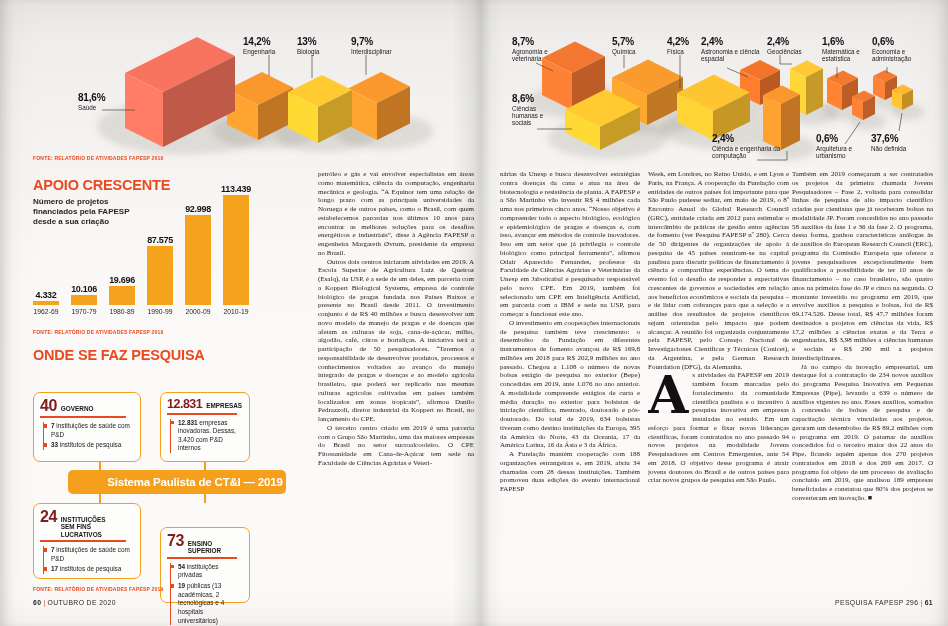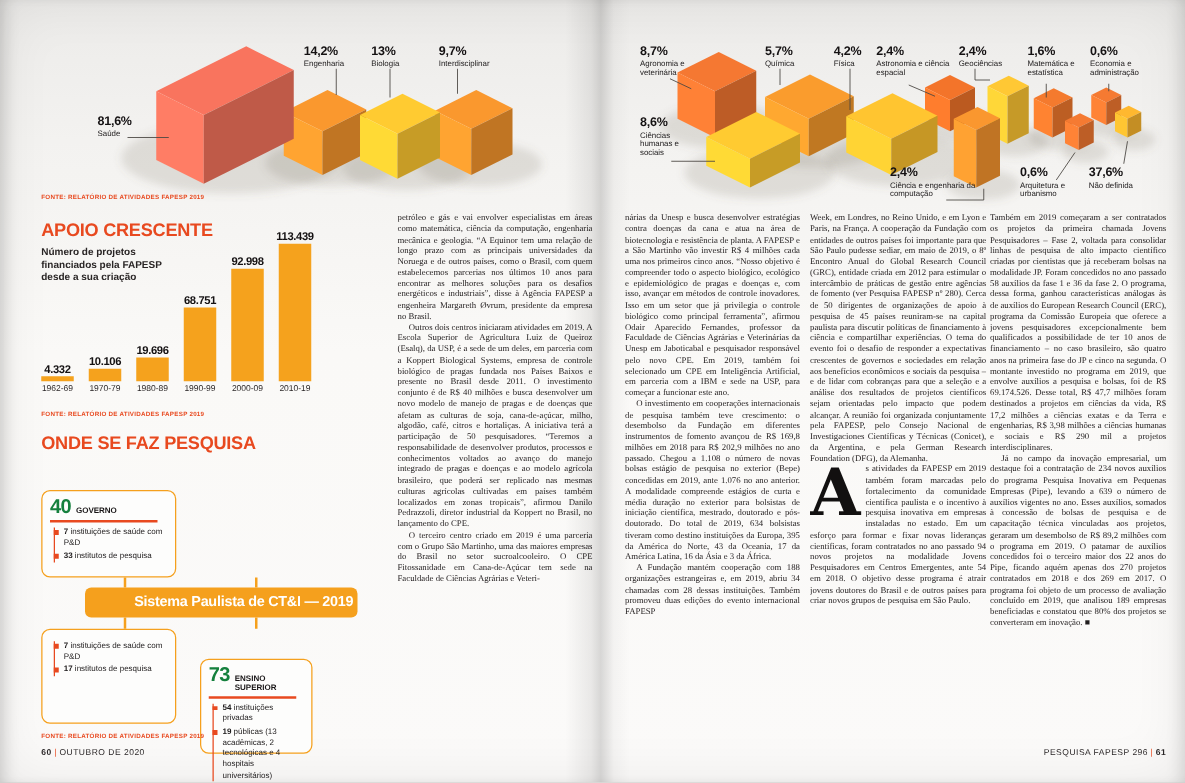--- a/index.html
+++ b/index.html
@@ -24,21 +24,21 @@
   .apoio-chart{position:absolute;left:33px;top:193px;width:218px;}
   .bars{display:flex;gap:12px;align-items:flex-end;height:112px;}
   .bar-col{width:26px;display:flex;flex-direction:column;justify-content:flex-end;align-items:center;}
   .bar-value{font-weight:800;font-size:9px;letter-spacing:-.3px;white-space:nowrap;margin-bottom:1px;color:#151213;}
   .bar-rect{width:26px;background:#f5a21d;}
   .bar-cats{display:flex;gap:12px;margin-top:3px;}
   .bar-cat{width:26px;text-align:center;font-size:6.8px;white-space:nowrap;color:#2a2627;}
   
   .sb-box{position:absolute;background:#fdfdfc;border:1.5px solid #f5a01d;border-radius:7px;padding:5px 6px;box-sizing:border-box;}
   .sb-box-head{display:flex;align-items:baseline;gap:4px;border-bottom:2px solid #e8491f;padding-bottom:2px;width:92%;}
-  .sb-num{color:#15803d;font-weight:800;font-size:16px;letter-spacing:-.5px;line-height:1;}
+  .sb-num{color:#7f1d1d;font-weight:800;font-size:16px;letter-spacing:-.5px;line-height:1;}
   .sb-num.small{font-size:12.5px;}
   .sb-lab{font-weight:800;font-size:6.4px;line-height:1.15;text-transform:uppercase;color:#181516;}
   .bullets{margin:4px 0 0 3px;border-left:1.6px solid #e8491f;}
   .bullet{position:relative;padding-left:7px;font-size:6.4px;line-height:1.35;color:#1d1a1b;margin-bottom:2px;}
   .bullet::before{content:"";position:absolute;left:-1px;top:2px;width:3.6px;height:3.6px;background:#e8491f;}
   .band{position:absolute;background:#f5a01d;border-radius:5px;display:flex;align-items:center;justify-content:center;
     color:#fff;font-weight:800;font-size:11.5px;letter-spacing:-.2px;white-space:nowrap;}
   .conn{position:absolute;width:2px;background:#f5a01d;}
   
   .body-col{position:absolute;top:170px;height:436px;overflow:hidden;text-align:justify;
@@ -250,21 +250,21 @@
         </div>
       <div class="bar-col">
           <div class="bar-value">10.106</div>
           <div class="bar-rect" style="height: 10px; background: rgb(245, 162, 29);"></div>
         </div>
       <div class="bar-col">
           <div class="bar-value">19.696</div>
           <div class="bar-rect" style="height: 19px; background: rgb(245, 162, 29);"></div>
         </div>
       <div class="bar-col">
-          <div class="bar-value">68.751</div>
+          <div class="bar-value">87.575</div>
           <div class="bar-rect" style="height: 59px; background: rgb(245, 162, 29);"></div>
         </div>
       <div class="bar-col">
           <div class="bar-value">92.998</div>
           <div class="bar-rect" style="height: 90px; background: rgb(245, 162, 29);"></div>
         </div>
       <div class="bar-col">
           <div class="bar-value">113.439</div>
           <div class="bar-rect" style="height: 110px; background: rgb(245, 162, 29);"></div>
         </div>
@@ -286,30 +286,43 @@
     <div class="sb-box-head">
       <span class="sb-num">40</span>
       <span class="sb-lab">GOVERNO</span>
     </div>
     <div class="bullets">
       <div class="bullet"><b>7</b> <span>instituições de saúde com P&amp;D</span></div>
       <div class="bullet"><b>33</b> <span>institutos de pesquisa</span></div>
     </div>
   </div>
 
+  <div class="sb-box" style="left:160px;top:392px;width:90px;height:70px;">
+    <div class="sb-box-head">
+      <span class="sb-num small">12.831</span>
+      <span class="sb-lab">EMPRESAS</span>
+    </div>
+    <div class="bullets">
+      <div class="bullet"><b>12.831</b> <span>empresas inovadoras. Dessas, 3.420 com P&amp;D internos</span></div>
+    </div>
+  </div>
 
   <div class="conn" style="left:99px;top:462px;height:8px;"></div>
   <div class="conn" style="left:204px;top:462px;height:8px;"></div>
 
   <div class="band" style="left:68px;top:470px;width:182px;height:24px;padding-left:36px;">Sistema Paulista de CT&amp;I — 2019</div>
 
   <div class="conn" style="left:99px;top:494px;height:9px;"></div>
   <div class="conn" style="left:204px;top:494px;height:9px;"></div>
 
   <div class="sb-box" style="left:33px;top:503px;width:108px;height:76px;">
+    <div class="sb-box-head">
+      <span class="sb-num">24</span>
+      <span class="sb-lab" style="width:60px;display:inline-block;">INSTITUIÇÕES SEM FINS LUCRATIVOS</span>
+    </div>
     <div class="bullets">
       <div class="bullet"><b>7</b> <span>instituições de saúde com P&amp;D</span></div>
       <div class="bullet"><b>17</b> <span>institutos de pesquisa</span></div>
     </div>
   </div>
 
   <div class="sb-box" style="left:160px;top:527px;width:90px;height:76px;">
     <div class="sb-box-head">
       <span class="sb-num">73</span>
       <span class="sb-lab">ENSINO SUPERIOR</span>

